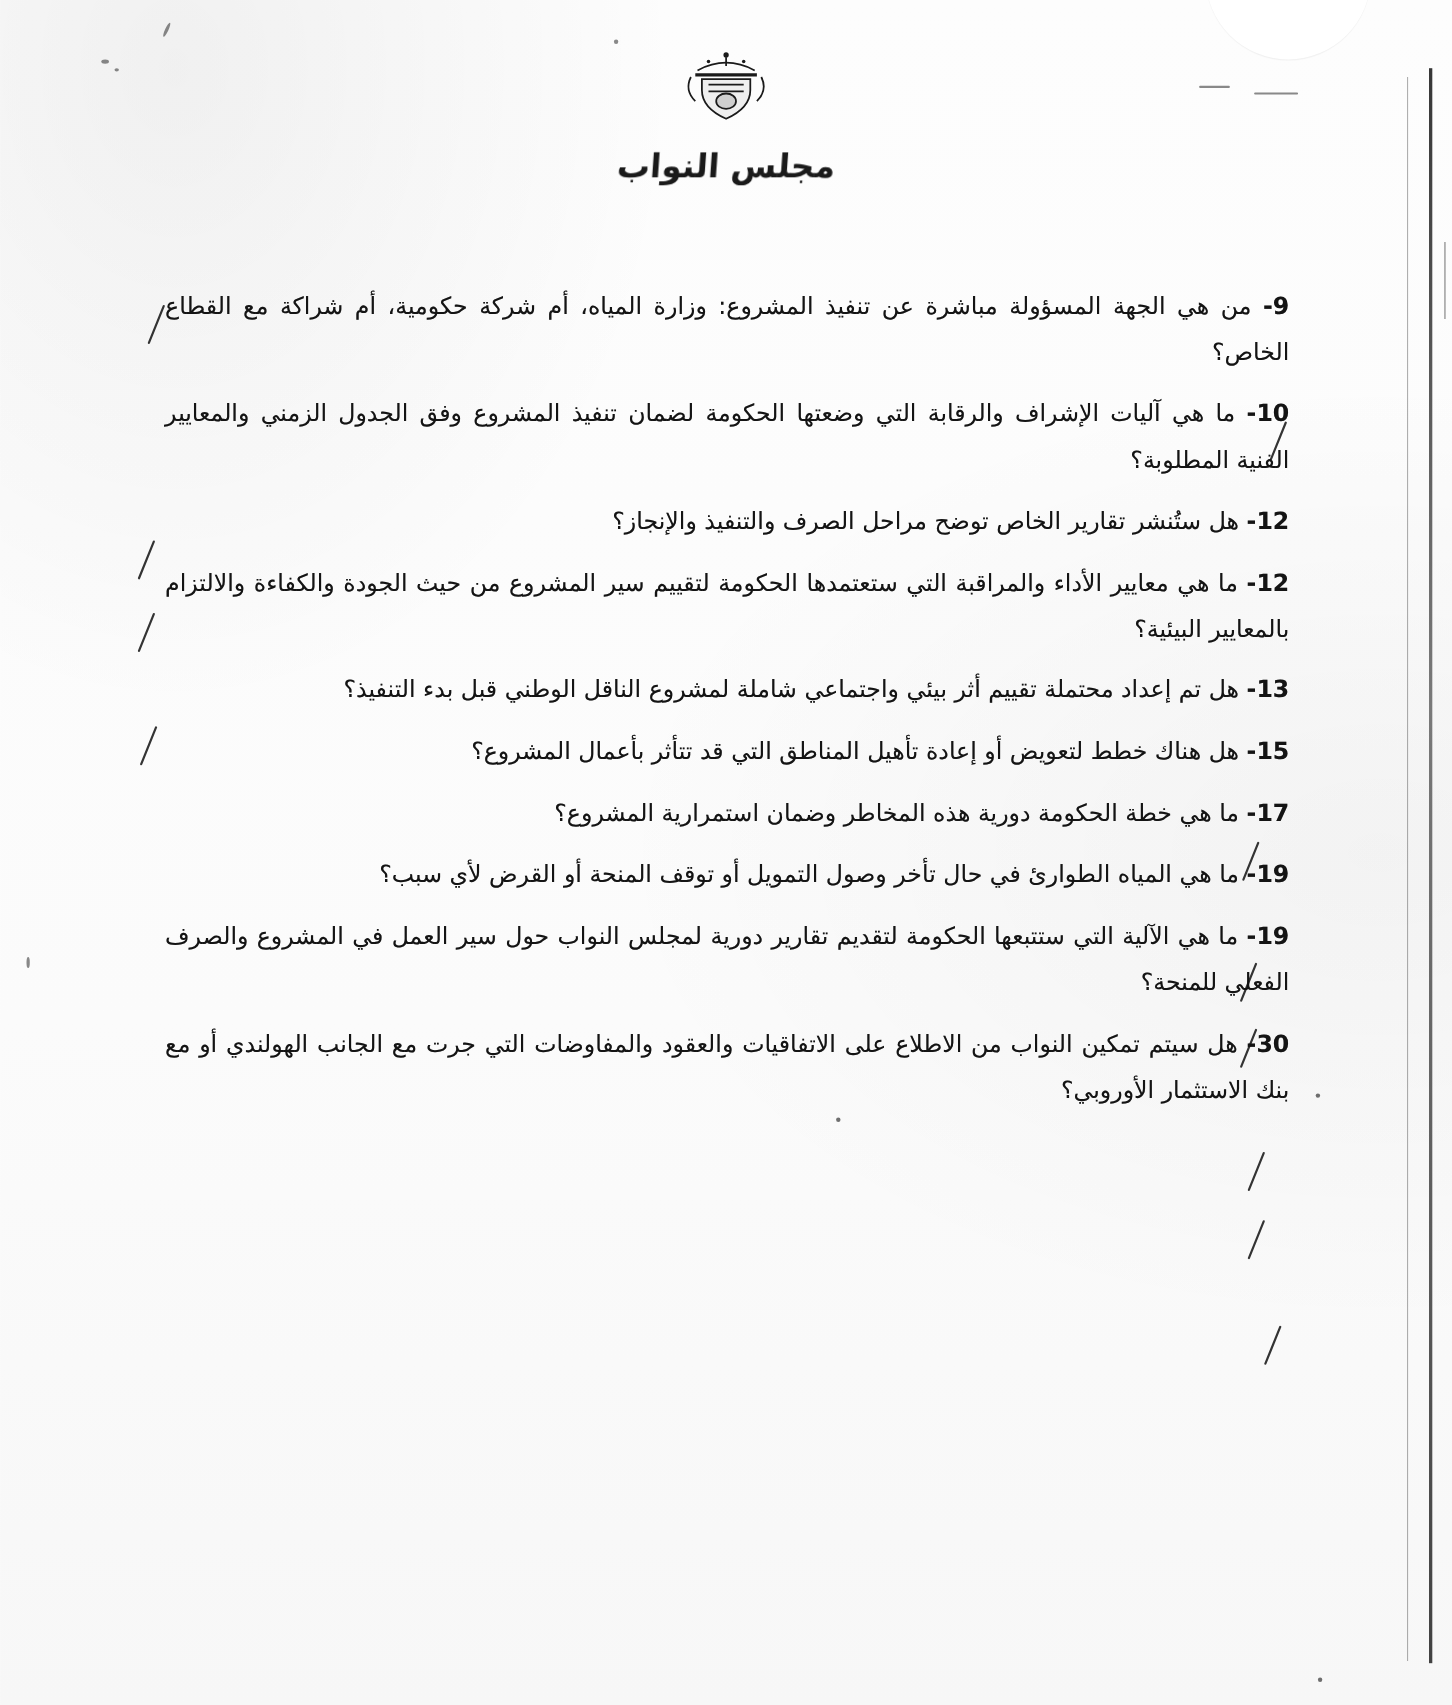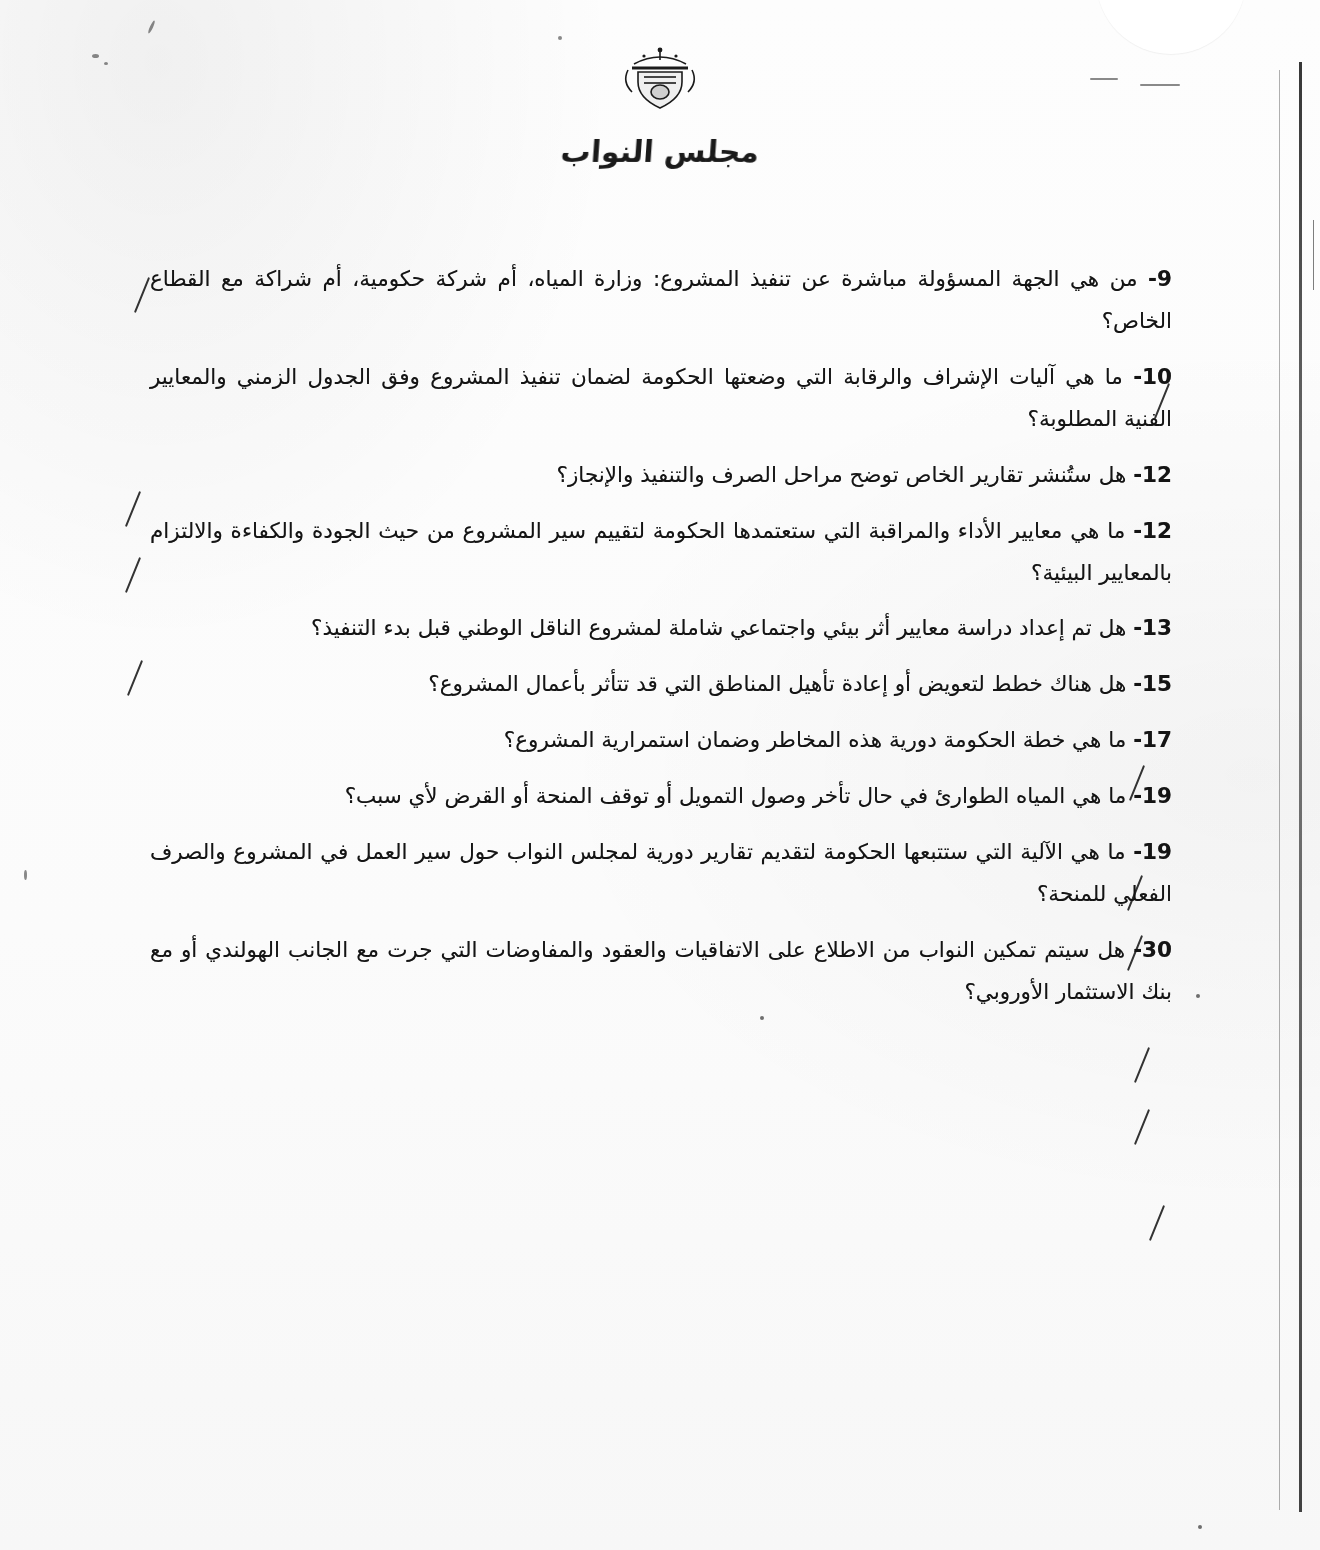--- a/index.html
+++ b/index.html
@@ -203,21 +203,21 @@
       <span>هل ستُنشر تقارير الخاص توضح مراحل الصرف والتنفيذ والإنجاز؟</span>
     </p>
 
     <p class="q">
       <span class="num">12-</span>
       <span>ما هي معايير الأداء والمراقبة التي ستعتمدها الحكومة لتقييم سير المشروع من حيث الجودة والكفاءة والالتزام بالمعايير البيئية؟</span>
     </p>
 
     <p class="q">
       <span class="num">13-</span>
-      <span>هل تم إعداد دراسة معايير أثر بيئي واجتماعي شاملة لمشروع الناقل الوطني قبل بدء التنفيذ؟</span>
+      <span>هل تم إعداد محتملة تقييم أثر بيئي واجتماعي شاملة لمشروع الناقل الوطني قبل بدء التنفيذ؟</span>
     </p>
 
 
     <p class="q">
       <span class="num">15-</span>
       <span>هل هناك خطط لتعويض أو إعادة تأهيل المناطق التي قد تتأثر بأعمال المشروع؟</span>
     </p>
 
 
     <p class="q">

